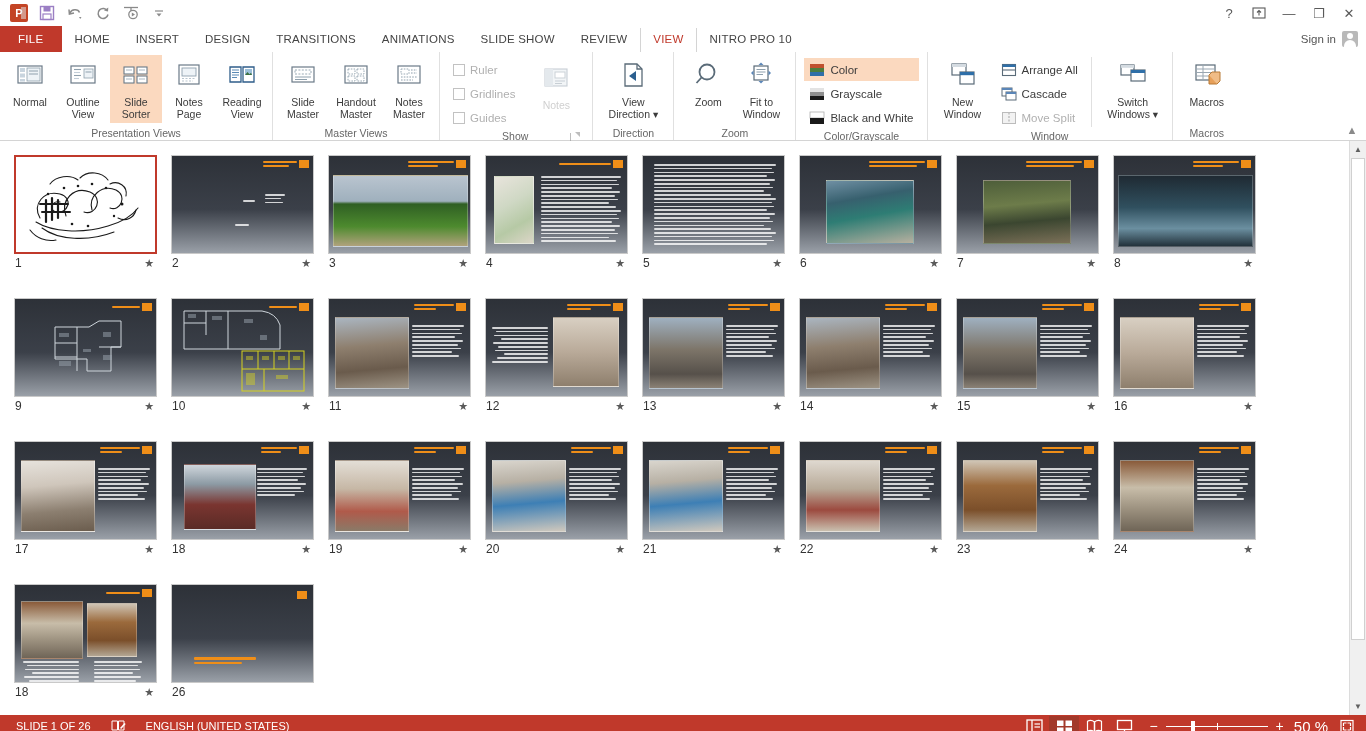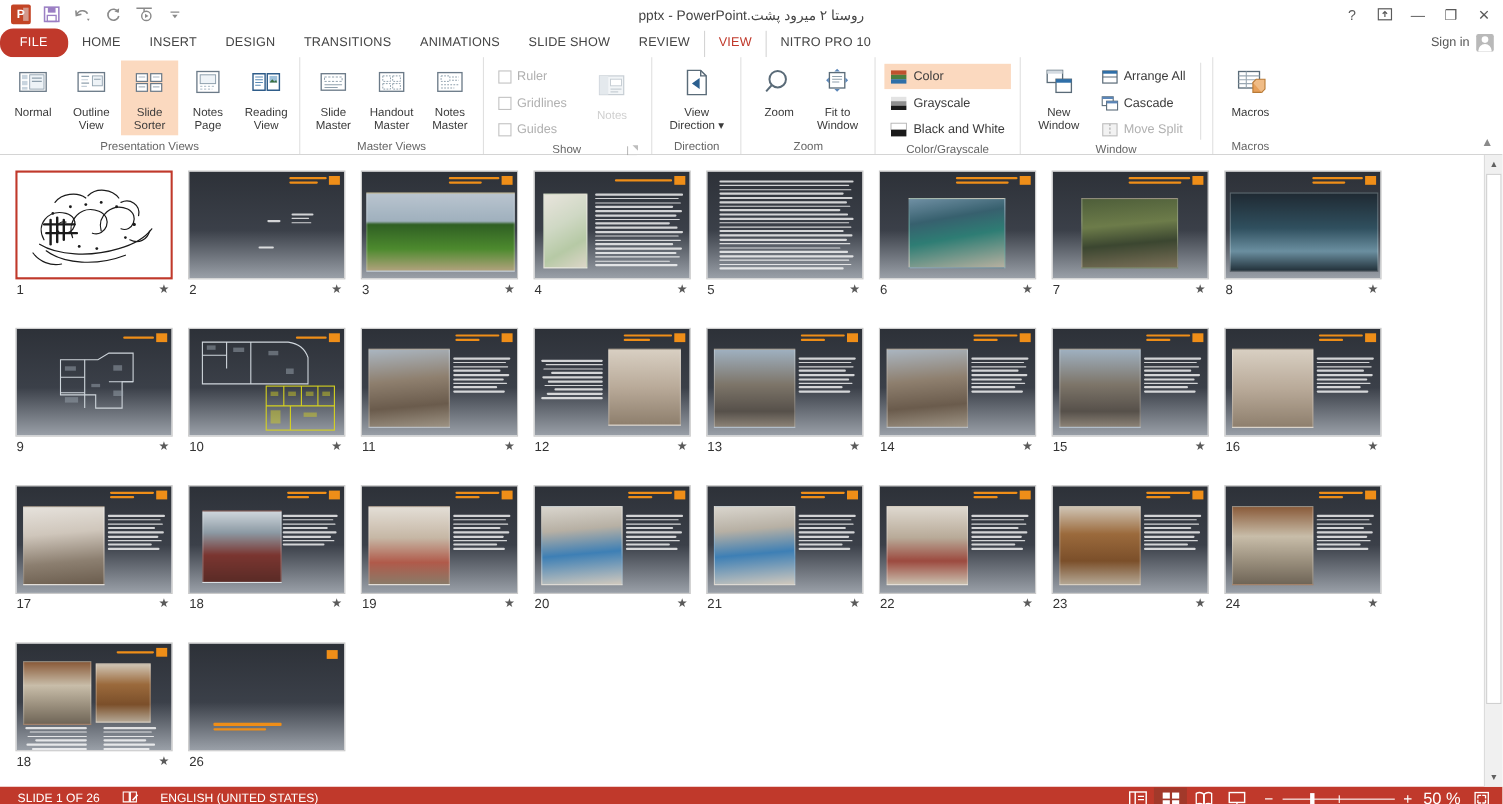--- a/index.html
+++ b/index.html
@@ -48,21 +48,21 @@
   .tabbar {
     height: 26px; background: #ffffff; display: flex; align-items: stretch;
     position: relative;
   }
   .tab {
     padding: 0 13px; display: flex; align-items: center;
     font-size: 11.5px; color: #444; letter-spacing: .2px; cursor: default;
   }
   .tab.file {
     background: #c0392b; color: #fff; font-weight: normal;
-    padding: 0 18px; letter-spacing: .3px; border-radius: 12px;
+    padding: 0 18px; letter-spacing: .3px;
   }
   .tab.active { color: #c0392b; background: #fff; position: relative; }
   .tab.active:before, .tab.active:after {
     content: ""; position: absolute; top: 2px; bottom: 0; width: 1px; background: #d4d4d4;
   }
   .tab.active:before { left: 0; }
   .tab.active:after { right: 0; }
   .signin {
     margin-left: auto; display: flex; align-items: center; gap: 6px;
     padding-right: 8px; font-size: 11.5px; color: #555;
@@ -288,21 +288,20 @@
         </svg>
     </div>
     <div class="qat-btn">
       <svg width="12" height="12" viewBox="0 0 12 12">
           <line x1="2" y1="4" x2="10" y2="4" stroke="#8a8a8a" stroke-width="1.2"></line>
           <path d="M3.5 6.5 L8.5 6.5 L6 9.5 Z" fill="#8a8a8a"></path>
         </svg>
     </div>
   </div>
 
-  <div class="title-text">روستا ۲ میرود پشت.pptx - PowerPoint</div>
 
   <div class="win-controls">
     <div class="win-btn">?</div>
     <div class="win-btn">
       <svg width="14" height="14" viewBox="0 0 14 14">
           <rect x="1" y="2" width="12" height="10" fill="none" stroke="#5a5a5a" stroke-width="1.1"></rect>
           <path d="M7 9.5 L7 4.5 M5 6.5 L7 4.5 L9 6.5" fill="none" stroke="#5a5a5a" stroke-width="1.1"></path>
         </svg>
     </div>
     <div class="win-btn">—</div>
@@ -604,20 +603,31 @@
           <span class="sm-ico">
             <svg width="16" height="16" viewBox="0 0 16 16">
                 <rect x="1.5" y="2.5" width="13" height="11" fill="#f2f2f2" stroke="#bcbcbc" stroke-width="1"></rect>
                 <line x1="8" y1="2.5" x2="8" y2="13.5" stroke="#bcbcbc" stroke-width="1.4" stroke-dasharray="2 1.5"></line>
               </svg>
           </span>
           <span>Move Split</span>
         </div>
       </div>
       <div style="width:1px;background:#e0e0e0;margin:2px 4px 2px 4px;align-self:stretch;"></div>
+      <div class="bigbtn" style="width:66px;">
+        <span class="ico">
+          <svg width="32" height="32" viewBox="0 0 32 32">
+              <rect x="4" y="6" width="13" height="10" fill="#fff" stroke="#5a6b78" stroke-width="1.2"></rect>
+              <rect x="4" y="6" width="13" height="2.8" fill="#d4dbe1"></rect>
+              <rect x="14" y="11" width="14" height="11" fill="#fff" stroke="#5a6b78" stroke-width="1.2"></rect>
+              <rect x="14" y="11" width="14" height="3" fill="#2f6fa8"></rect>
+            </svg>
+        </span>
+        <span class="lbl"><span>Switch</span><br><span>Windows ▾</span></span>
+      </div>
     </div>
     <div class="rgroup-title">Window</div>
   </div>
 
   <div class="rgroup" style="border-right:none;padding:0 8px;">
     <div class="rgroup-body">
       <div class="bigbtn">
         <span class="ico">
           <svg width="32" height="32" viewBox="0 0 32 32">
               <rect x="5" y="6" width="19" height="15" fill="#fff" stroke="#5a6b78" stroke-width="1.2"></rect>

